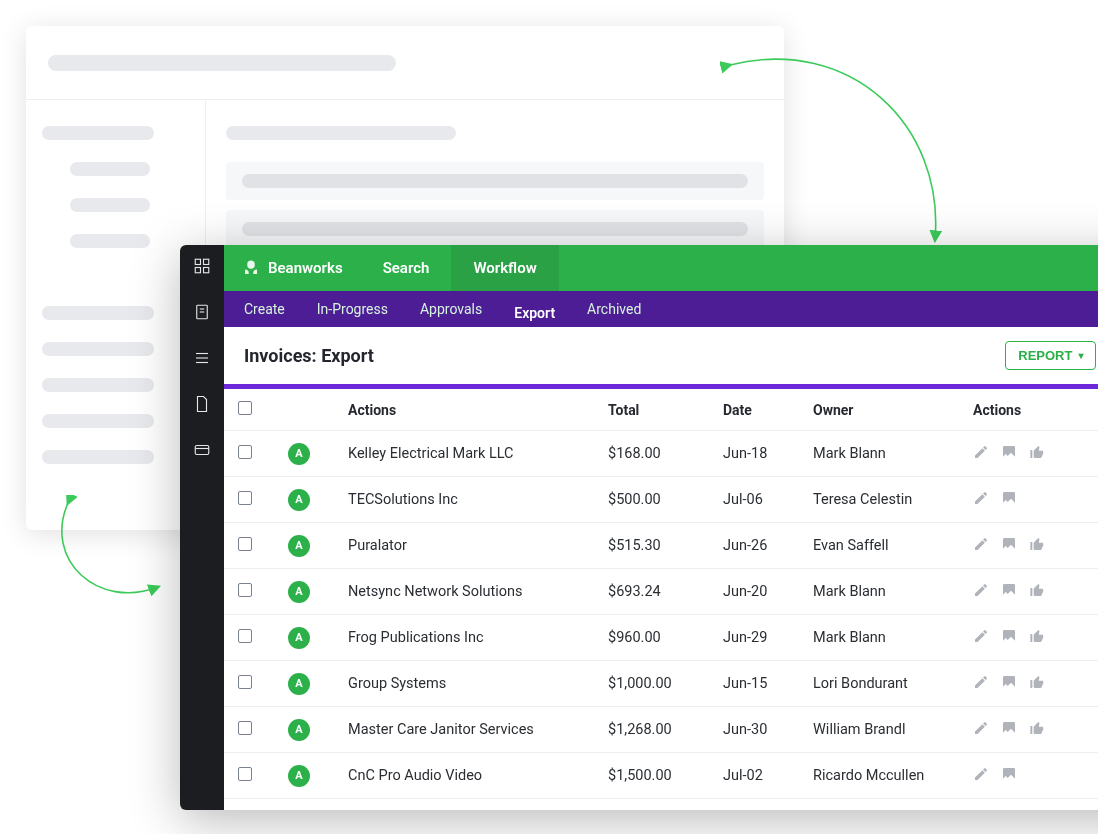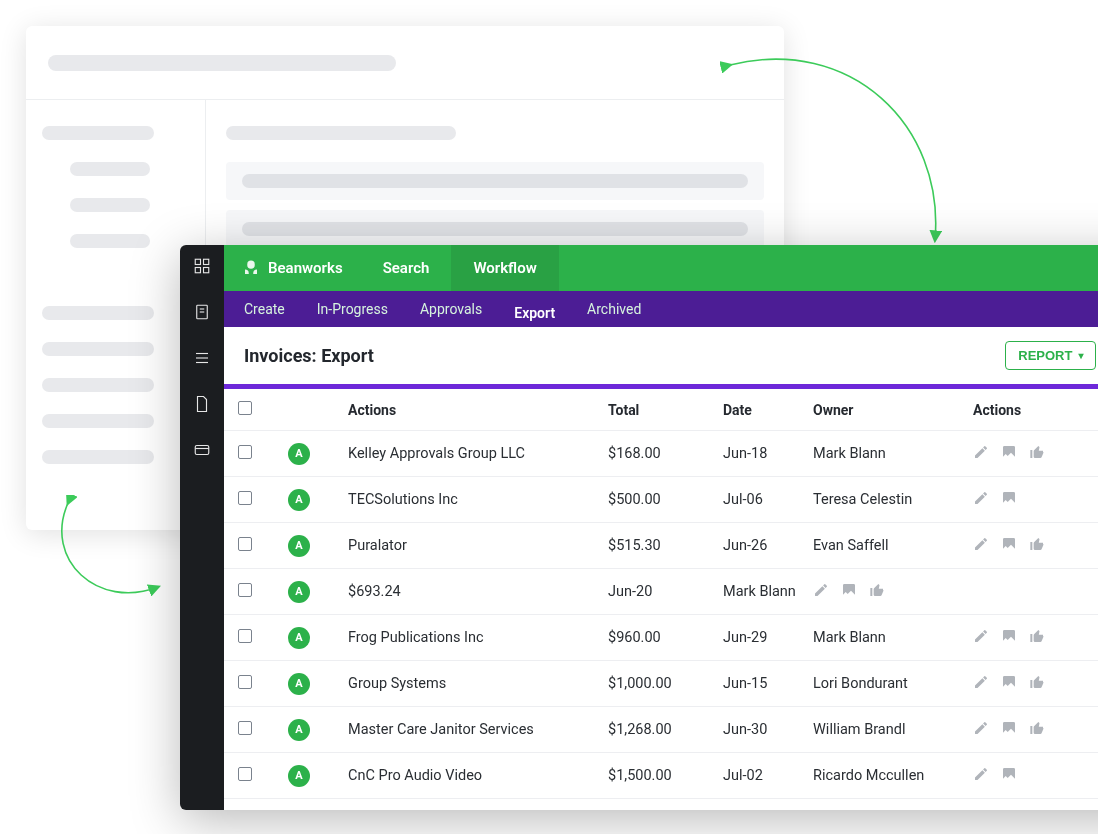--- a/index.html
+++ b/index.html
@@ -316,21 +316,21 @@
         <div>Date</div>
         <div>Owner</div>
         <div class="th-actions">Actions</div>
       </div>
       <div id="tbody">
           <div class="trow">
             <div><span class="check"></span></div>
             <div>
               <span class="badge">A</span>
             </div>
-            <div>Kelley Approvals Group LLC</div>
+            <div>Kelley Electrical Mark LLC</div>
             <div>$168.00</div>
             <div>Jun-18</div>
             <div>Mark Blann</div>
             <div class="actions-cell">
               <span><svg class="aicon" viewBox="0 0 24 24">
                   <path d="M3 17.25V21h3.75L17.81 9.94l-3.75-3.75L3 17.25zM20.71 7.04a1 1 0 000-1.41l-2.34-2.34a1 1 0 00-1.41 0l-1.83 1.83 3.75 3.75 1.83-1.83z"></path>
                 </svg></span>
               <span><svg class="aicon" viewBox="0 0 24 24">
                   <path d="M21 19V5a2 2 0 00-2-2H5a2 2 0 00-2 2v14l4-4 3 3 5-5 6 6z"></path>
                 </svg></span>
@@ -379,20 +379,21 @@
               <span class=""><svg class="aicon" viewBox="0 0 24 24">
                   <path d="M2 21h3V9H2v12zm19-11h-6.31l.95-4.57.03-.32a1.5 1.5 0 00-.44-1.06L14 3 7.59 9.41A2 2 0 007 10.83V19a2 2 0 002 2h8a2 2 0 001.84-1.22l3.02-7.05A2 2 0 0021 12v-2z"></path>
                 </svg></span>
             </div>
           </div>
           <div class="trow">
             <div><span class="check"></span></div>
             <div>
               <span class="badge">A</span>
             </div>
+            <div>Netsync Network Solutions</div>
             <div>$693.24</div>
             <div>Jun-20</div>
             <div>Mark Blann</div>
             <div class="actions-cell">
               <span><svg class="aicon" viewBox="0 0 24 24">
                   <path d="M3 17.25V21h3.75L17.81 9.94l-3.75-3.75L3 17.25zM20.71 7.04a1 1 0 000-1.41l-2.34-2.34a1 1 0 00-1.41 0l-1.83 1.83 3.75 3.75 1.83-1.83z"></path>
                 </svg></span>
               <span><svg class="aicon" viewBox="0 0 24 24">
                   <path d="M21 19V5a2 2 0 00-2-2H5a2 2 0 00-2 2v14l4-4 3 3 5-5 6 6z"></path>
                 </svg></span>

